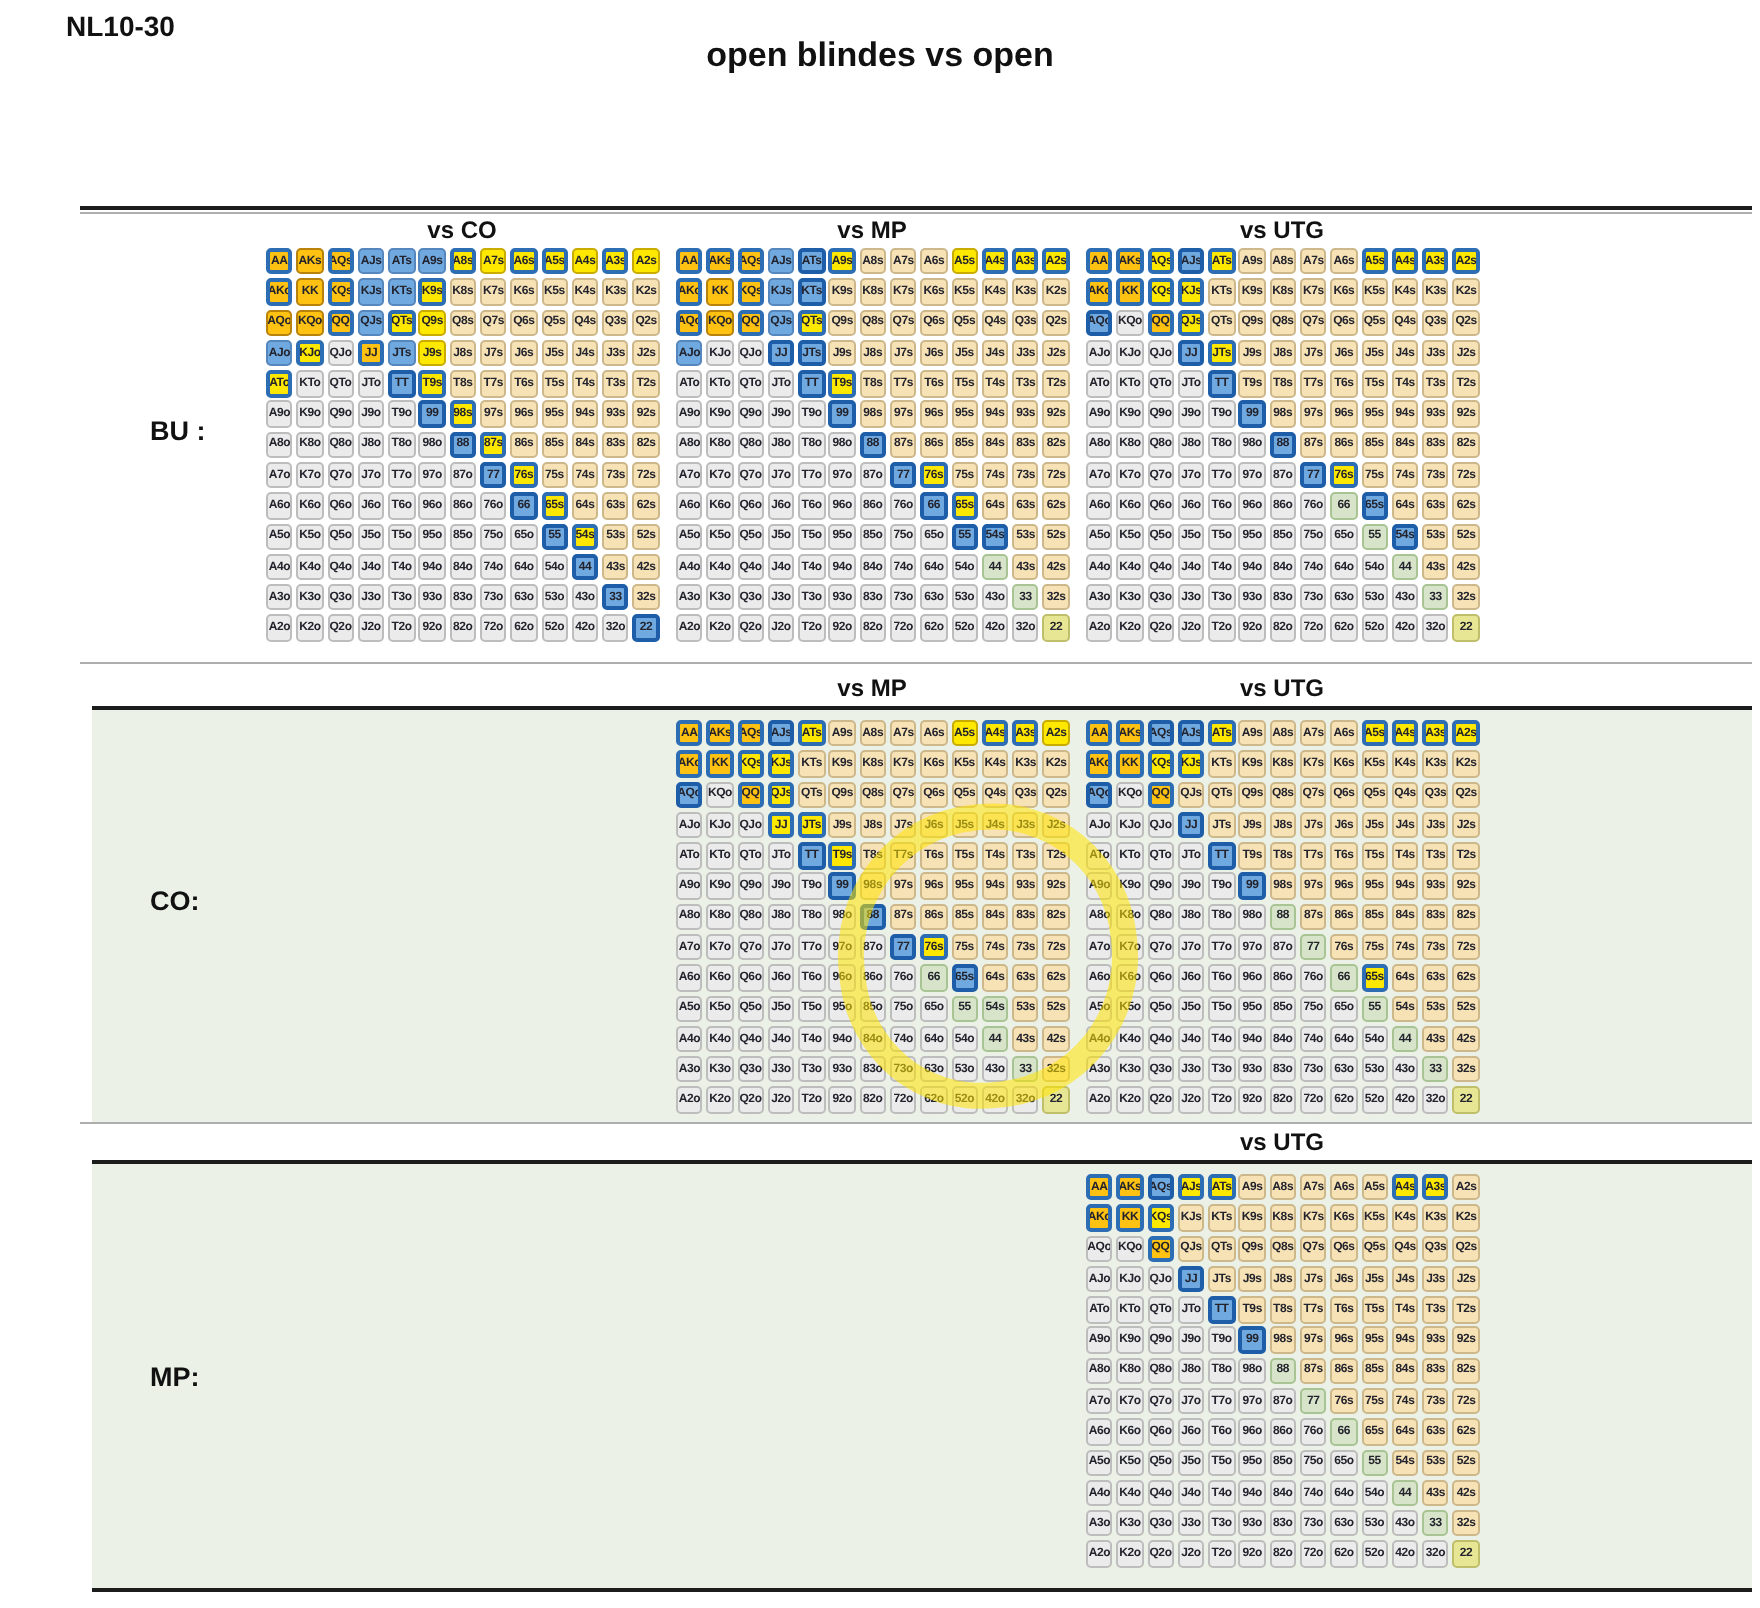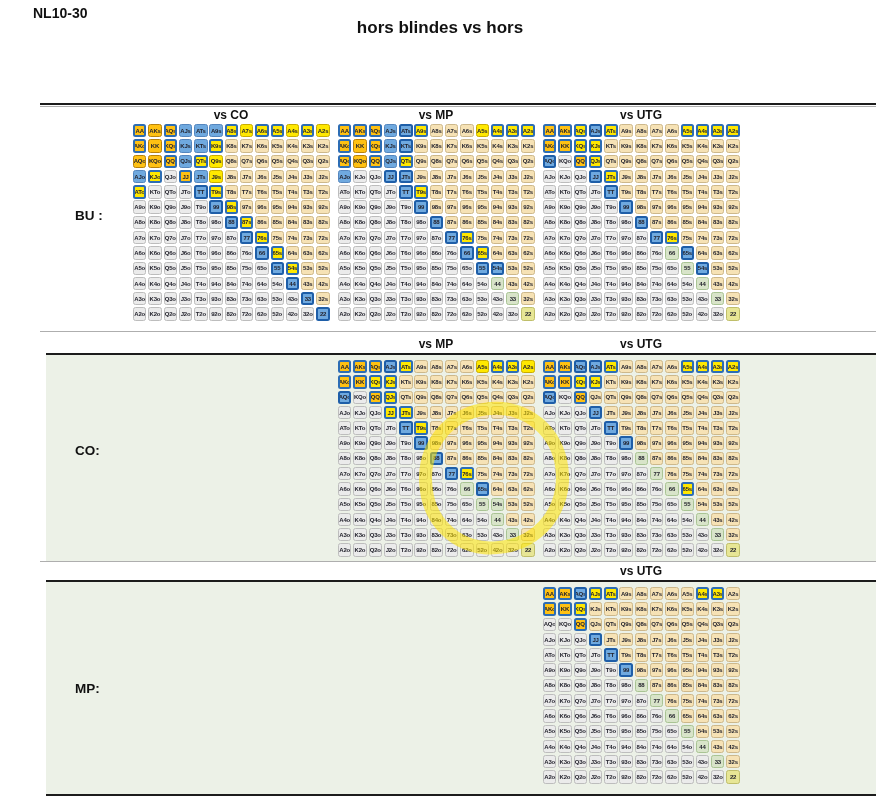--- a/index.html
+++ b/index.html
@@ -21,21 +21,21 @@
         border:1px solid transparent;overflow:hidden;}
   .cell.bframe{border-width:2px;}
   .ring{position:absolute;border-radius:50% 48% 50% 47%;pointer-events:none;}
 </style>
 </head>
 <body>
 
 <div id="canvas">
 
   <div class="corner-label">NL10-30</div>
-  <div class="main-title">hors blindes vs hors</div>
+  <div class="main-title">open blindes vs open</div>
 
   <div class="hline thick" style="left:40px;top:103px;width:836px;"></div>
   <div class="hline thin" style="left:40px;top:106px;width:836px;"></div>
   <div class="col-header" style="left:181px;top:108px;">vs CO</div>
   <div class="col-header" style="left:386px;top:108px;">vs MP</div>
   <div class="col-header" style="left:591px;top:108px;">vs UTG</div>
   <div class="pos-label" style="left:75px;top:208px;">BU :</div>
   <div class="hline thin" style="left:40px;top:331px;width:836px;"></div>
 
   <div class="col-header" style="left:386px;top:337px;">vs MP</div>

